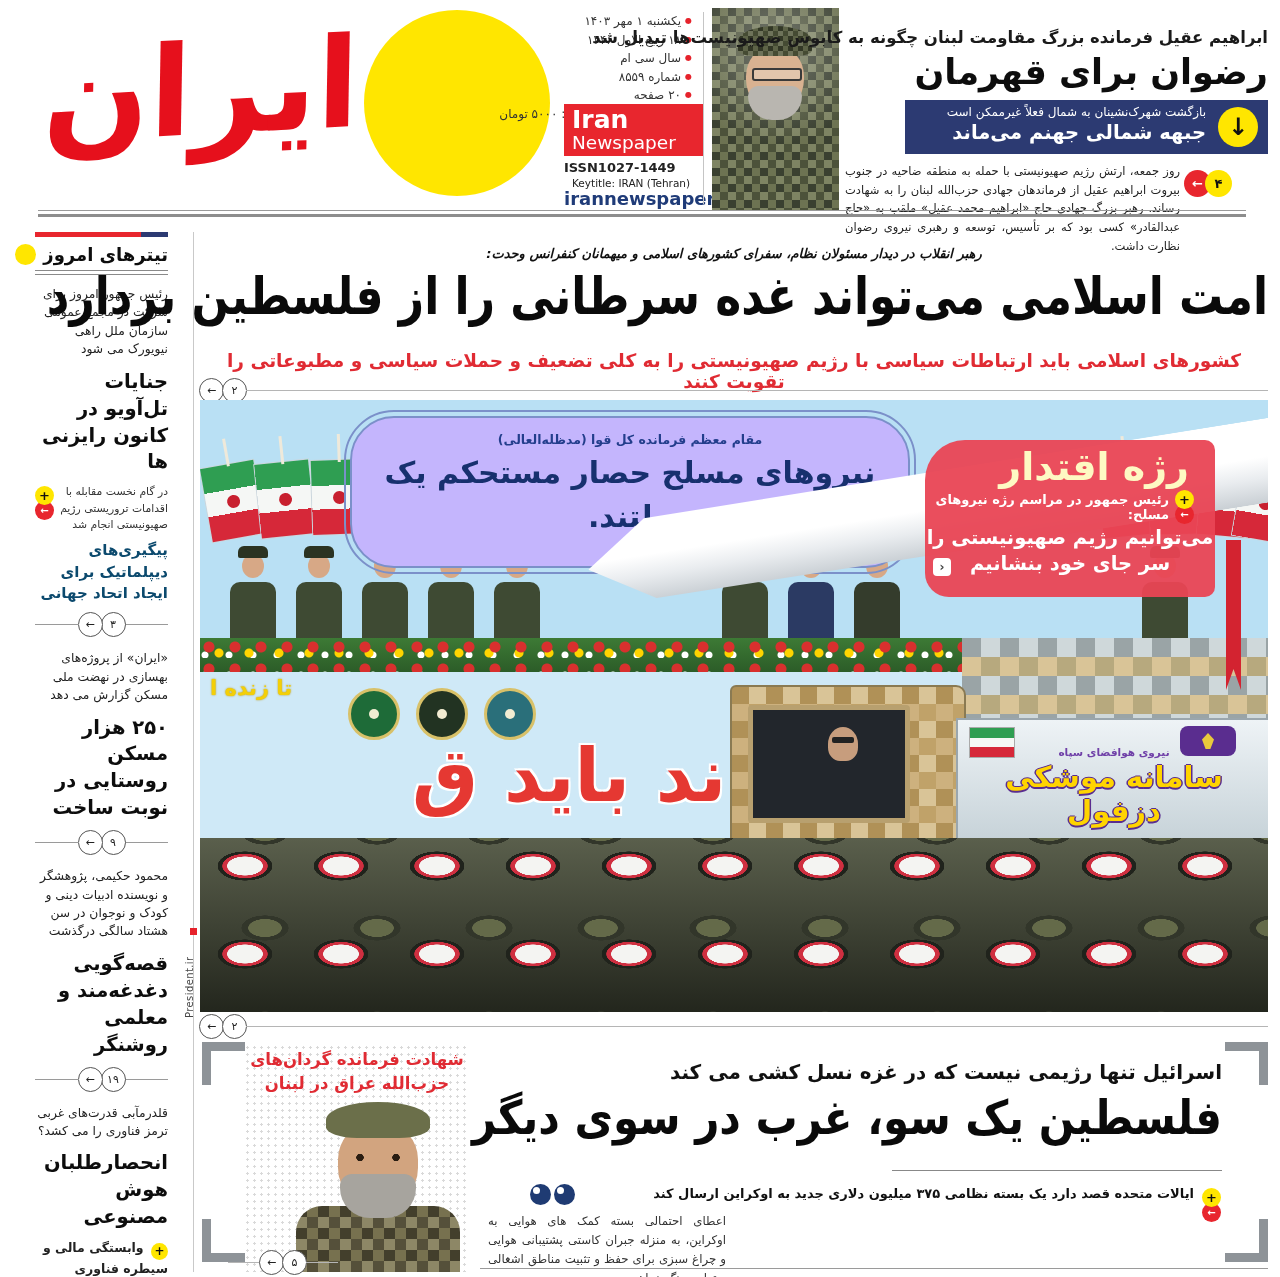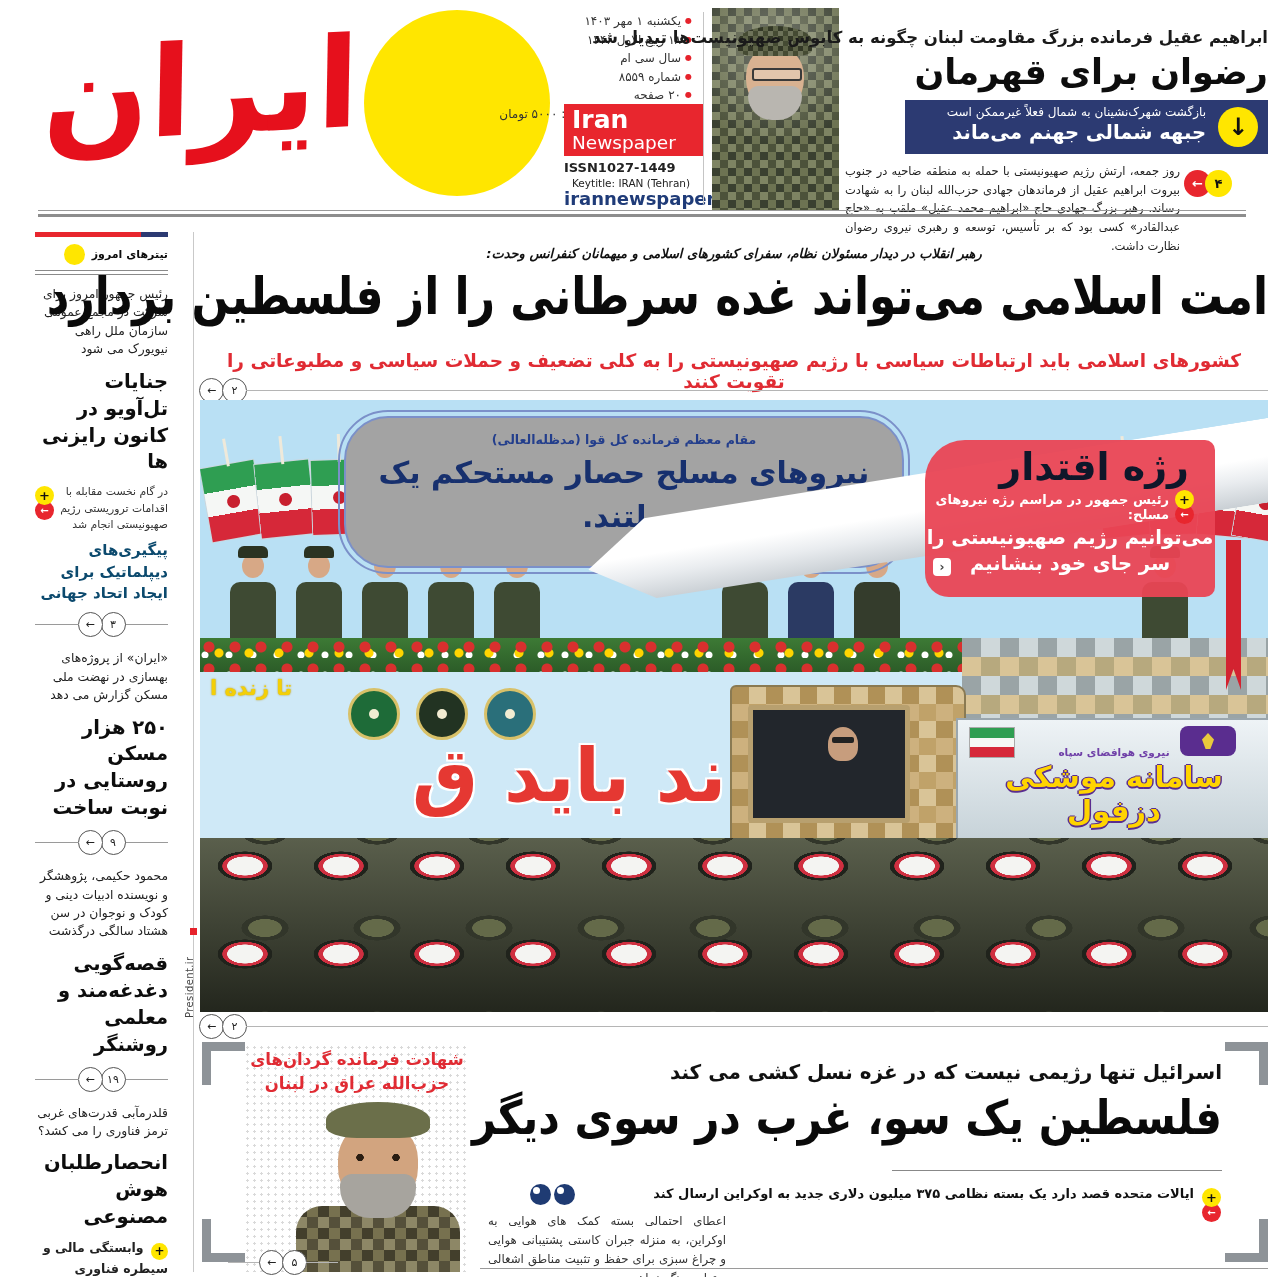--- a/index.html
+++ b/index.html
@@ -56,21 +56,21 @@
   .pg-pair .y,.pg-pair .r{position:absolute;top:0;width:27px;height:27px;border-radius:50%;
         text-align:center;line-height:27px;font-size:13px;font-weight:bold;}
   .pg-pair .y{right:0;background:#ffe600;color:#111;z-index:2;}
   .pg-pair .r{right:21px;background:#e8262e;color:#fff;z-index:1;}
   .ts-pager{right:48px;top:170px;}
 
   
   .sidebar{left:35px;top:232px;width:133px;text-align:right;}
   .sb-bar{height:5px;background:linear-gradient(to left,#2c3a72 0 20%,#e8262e 20% 100%);margin-bottom:7px;}
   .sb-title-row{display:flex;align-items:center;gap:7px;margin-bottom:5px;}
-  .sb-title-row .lbl{font-size:11px;font-weight:900;color:#0d0d0d;white-space:nowrap;}
+  .sb-title-row .lbl{font-size:18px;font-weight:900;color:#0d0d0d;white-space:nowrap;}
   .dot-y{width:21px;height:21px;border-radius:50%;background:#ffe600;flex:0 0 auto;}
   .sb-rules{border-top:1px solid #8a8a8a;border-bottom:1px solid #8a8a8a;height:3px;margin:2px 0 10px;}
   .sb-news{font-size:12.3px;line-height:1.5;color:#222;margin-bottom:10px;}
   .sb-head-lg{font-size:19.5px;line-height:1.38;font-weight:900;color:#0d0d0d;margin-bottom:8px;}
   .sb-head-md{font-size:15px;line-height:1.45;font-weight:900;color:#0c4a6e;margin-bottom:7px;}
   .sb-sub{position:relative;font-size:10.8px;line-height:1.5;color:#333;margin-bottom:7px;padding-left:24px;min-height:40px;}
   .sb-sub .ic{position:absolute;left:0;top:2px;width:20px;height:38px;}
   .ic .p,.ic .a{position:absolute;left:0;width:19px;height:19px;border-radius:50%;text-align:center;line-height:19px;font-weight:bold;}
   .ic .p{top:0;background:#ffe600;color:#111;font-size:13px;z-index:2;}
   .ic .a{top:15px;background:#e8262e;color:#fff;font-size:10px;z-index:1;}
@@ -90,21 +90,21 @@
              white-space:nowrap;transform:scaleY(1.18);transform-origin:center top;letter-spacing:-1px;}
   .lead-sub{left:200px;right:12px;top:350px;text-align:center;font-size:18.5px;font-weight:800;color:#e02b33;}
   .hpager{display:flex;align-items:center;direction:ltr;}
   .hpager .line{flex:1;border-top:1px solid #b5b5b5;}
   .lead-pager{left:200px;top:378px;width:1068px;}
   .photo-pager{left:200px;top:1014px;width:1068px;}
 
   
   .photo{left:200px;top:400px;width:1068px;height:612px;background:#aed6ee;overflow:hidden;}
   .photo .sky{position:absolute;inset:0;background:linear-gradient(180deg,#b9e0f4 0 45%,#a5cfe8 45% 100%);}
-  .plaque{position:absolute;left:144px;top:16px;width:556px;height:148px;background:#a3a3a3;
+  .plaque{position:absolute;left:150px;top:16px;width:556px;height:148px;background:#c4b5fd;
           border:2.5px solid #7b90c9;outline:2px solid #7b90c9;outline-offset:4px;border-radius:44px;z-index:2;}
   .plaque .l1{text-align:center;font-size:12.5px;font-weight:700;color:#233e8c;margin-top:14px;}
   .plaque .l2{text-align:center;font-size:30px;font-weight:900;color:#17306e;line-height:1.45;margin-top:4px;}
   .irflag{position:absolute;width:54px;height:74px;z-index:1;
           background:linear-gradient(180deg,#2f9e52 0 34%,#f5f7f5 34% 66%,#d62839 66% 100%);
           box-shadow:0 0 0 1px #cbd6dd;}
   .irflag::after{content:"";position:absolute;left:50%;top:50%;width:13px;height:13px;margin:-6.5px 0 0 -6.5px;
                  border-radius:50%;background:#c8202f;}
   .irflag::before{content:"";position:absolute;left:50%;top:-26px;width:3px;height:28px;background:#efe9da;}
   .fig{position:absolute;top:138px;width:50px;height:106px;z-index:2;}
@@ -158,21 +158,21 @@
   .mbanner .patch{position:absolute;right:34px;top:6px;width:56px;height:30px;background:#5a2d8f;border-radius:8px;}
   .mbanner .patch::after{content:"";position:absolute;left:22px;top:7px;width:12px;height:16px;background:#e9c93c;
                  clip-path:polygon(50% 0,100% 40%,70% 100%,30% 100%,0 40%);}
   .crowd{position:absolute;left:0;top:438px;width:1068px;height:174px;z-index:5;
     background:
       radial-gradient(ellipse 32px 17px at 45px 28px,#f4f4f2 55%,#cf2f40 57% 70%,#20231c 72% 85%,transparent 86%) 0 0/96px 88px,
       radial-gradient(ellipse 30px 16px at 55px 60px,#646a49 55%,#32362a 57% 78%,transparent 79%) 10px 30px/112px 96px,
       linear-gradient(180deg,#5a5f4c,#23261d);}
   .parade-box{position:absolute;left:725px;top:40px;width:290px;height:157px;z-index:6;
               background:rgba(233,68,84,.95);border-radius:40px 10px 10px 24px;}
-  .parade-box .ttl{text-align:right;padding:8px 26px 0 0;color:#0f172a;font-size:38px;font-weight:900;line-height:1.05;}
+  .parade-box .ttl{text-align:right;padding:8px 26px 0 0;color:#fef9c3;font-size:38px;font-weight:900;line-height:1.05;}
   .parade-box .krow{position:relative;margin-top:4px;padding:0 46px 0 8px;text-align:right;color:#fff;
                     font-size:13px;font-weight:700;}
   .parade-box .krow .ic{position:absolute;right:20px;top:-2px;width:20px;height:36px;}
   .parade-box .hl{color:#fff;text-align:center;font-size:19.5px;font-weight:900;line-height:1.45;margin-top:2px;}
   .parade-box .more{position:absolute;left:8px;top:118px;width:18px;height:18px;background:#fff;border-radius:4px;
                     color:#444;font-size:12px;font-weight:bold;text-align:center;line-height:18px;}
   .credit-sq{left:190px;top:928px;width:7px;height:7px;background:#e6222b;}
   .credit{left:184px;top:938px;width:16px;height:80px;writing-mode:vertical-rl;transform:rotate(180deg);
           direction:ltr;font-size:10px;color:#444;letter-spacing:.4px;}
 

